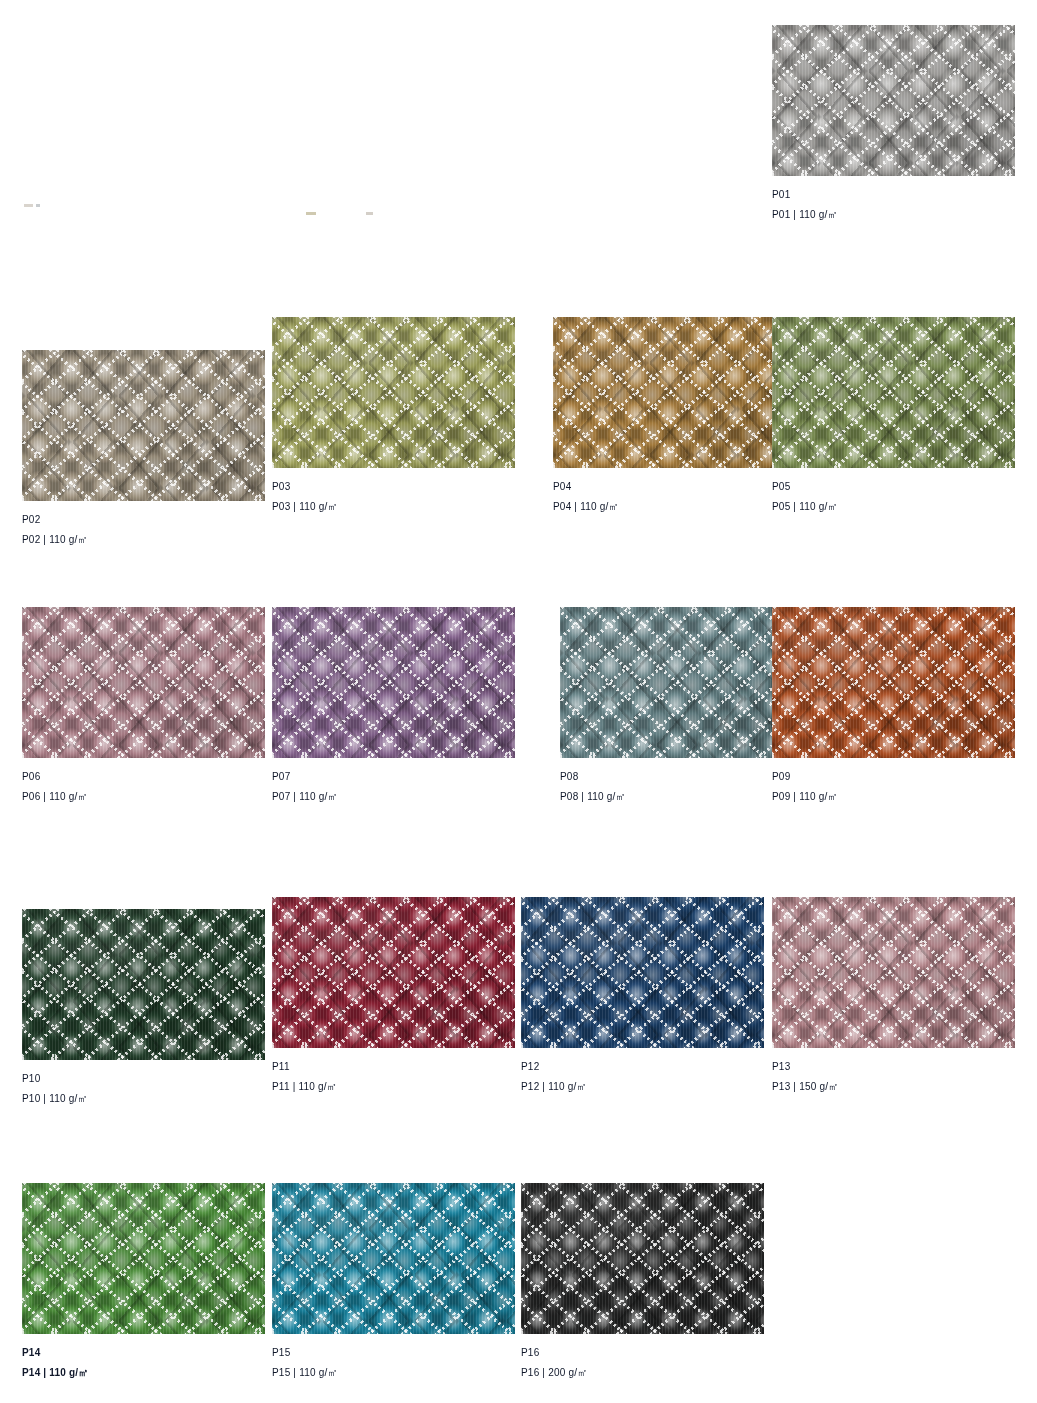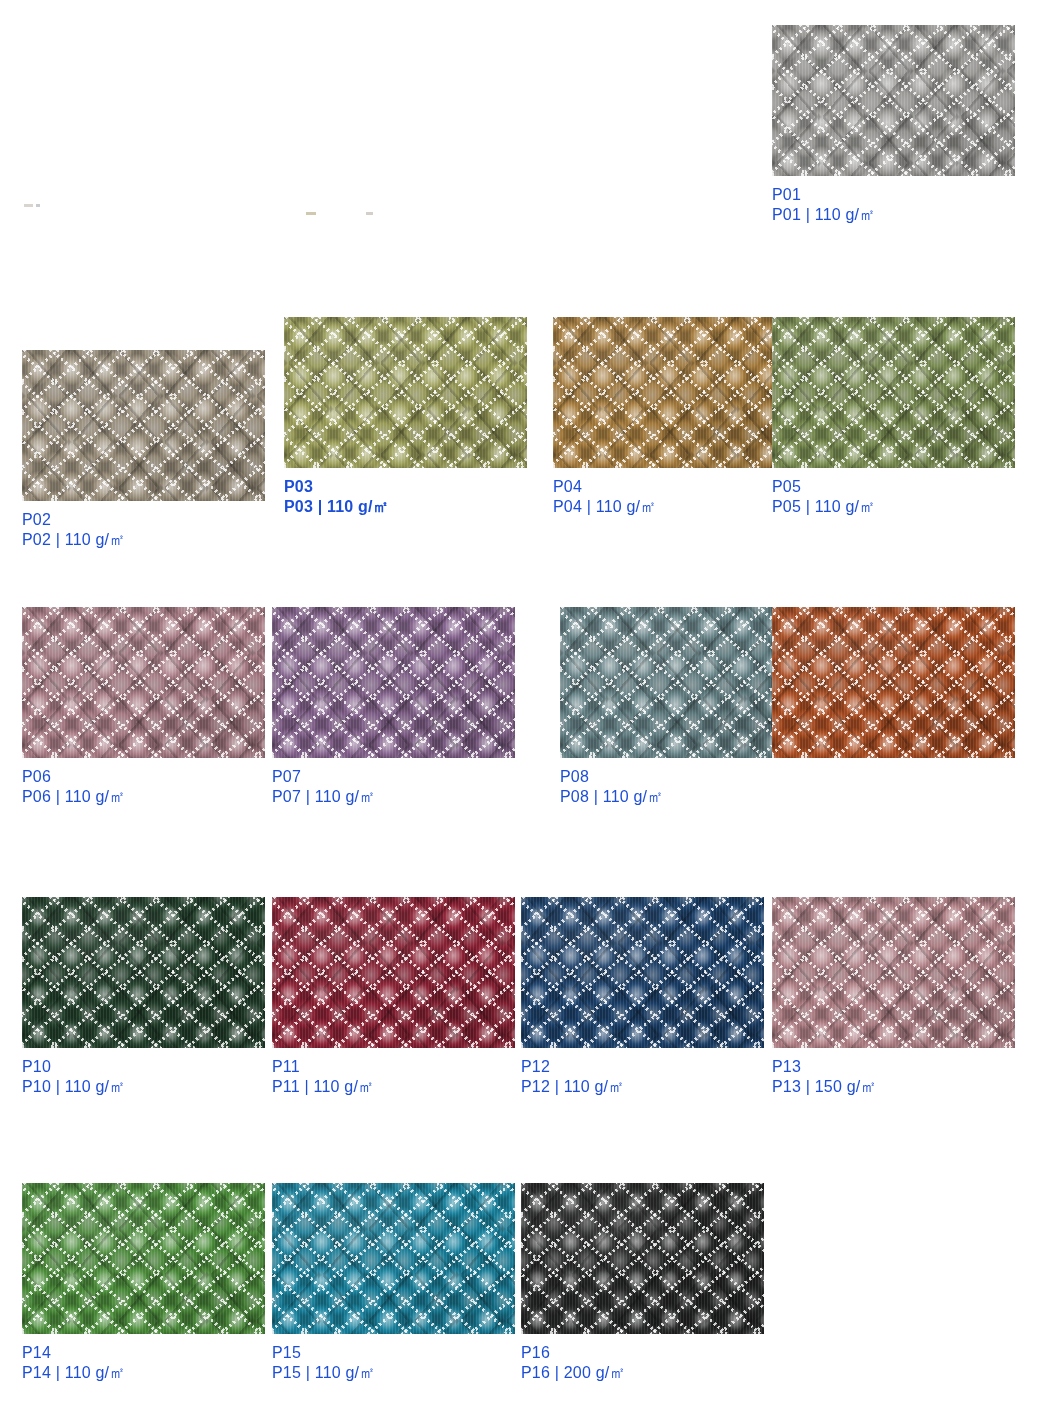--- a/index.html
+++ b/index.html
@@ -136,23 +136,23 @@
     background-image:
       radial-gradient(ellipse 70% 60% at 30% 28%, rgba(255,255,255,0.16), rgba(255,255,255,0) 70%),
       radial-gradient(ellipse 60% 55% at 82% 80%, rgba(0,0,0,0.14), rgba(0,0,0,0) 72%);
   }
 
   
   .labels {
     padding-top: 9px;
   }
   .label-line {
-    font-size: 16px;
+    font-size: 10px;
     line-height: 20px;
-    color: #1d4ed8;
+    color: #0f172a;
     letter-spacing: 0.2px;
     white-space: nowrap;
   }
 
   
   .artifact {
     position: absolute;
     height: 3px;
     opacity: 0.55;
   }
@@ -192,21 +192,21 @@
             <div class="tex tex-fibre"></div>
             <div class="tex tex-seam"></div>
             <div class="tex tex-stitch-a"></div>
             <div class="tex tex-stitch-b"></div>
           </div>
           <div class="labels">
             <div class="label-line">P02</div>
             <div class="label-line">P02 | 110 g/㎡</div>
           </div>
         </div>
-        <div class="cell" style="position: absolute; left: 284px; top: 0px; font-weight: bold;">
+        <div class="cell" style="position: absolute; left: 272px; top: 0px;">
           <div class="swatch" style="background-color: rgb(212, 216, 120);">
             <div class="tex tex-shade"></div>
             <div class="tex tex-puff"></div>
             <div class="tex tex-fibre"></div>
             <div class="tex tex-seam"></div>
             <div class="tex tex-stitch-a"></div>
             <div class="tex tex-stitch-b"></div>
           </div>
           <div class="labels">
             <div class="label-line">P03</div>
@@ -287,24 +287,28 @@
         </div>
         <div class="cell" style="position: absolute; left: 772px; top: 0px;">
           <div class="swatch" style="background-color: rgb(232, 102, 42);">
             <div class="tex tex-shade"></div>
             <div class="tex tex-puff"></div>
             <div class="tex tex-fibre"></div>
             <div class="tex tex-seam"></div>
             <div class="tex tex-stitch-a"></div>
             <div class="tex tex-stitch-b"></div>
           </div>
+          <div class="labels">
+            <div class="label-line">P09</div>
+            <div class="label-line">P09 | 110 g/㎡</div>
+          </div>
         </div>
       </div>
       <div class="swatch-row" style="top: 897px;">
-        <div class="cell" style="position: absolute; left: 22px; top: 0px;">
+        <div class="cell" style="position: absolute; left: 22px; top: 12px;">
           <div class="swatch" style="background-color: rgb(43, 83, 55);">
             <div class="tex tex-shade"></div>
             <div class="tex tex-puff"></div>
             <div class="tex tex-fibre"></div>
             <div class="tex tex-seam"></div>
             <div class="tex tex-stitch-a"></div>
             <div class="tex tex-stitch-b"></div>
           </div>
           <div class="labels">
             <div class="label-line">P10</div>
@@ -348,21 +352,21 @@
             <div class="tex tex-stitch-a"></div>
             <div class="tex tex-stitch-b"></div>
           </div>
           <div class="labels">
             <div class="label-line">P13</div>
             <div class="label-line">P13 | 150 g/㎡</div>
           </div>
         </div>
       </div>
       <div class="swatch-row" style="top: 1183px;">
-        <div class="cell" style="position: absolute; left: 22px; top: 0px;">
+        <div class="cell" style="position: absolute; left: 22px; top: 0px; font-weight: bold;">
           <div class="swatch" style="background-color: rgb(100, 191, 76);">
             <div class="tex tex-shade"></div>
             <div class="tex tex-puff"></div>
             <div class="tex tex-fibre"></div>
             <div class="tex tex-seam"></div>
             <div class="tex tex-stitch-a"></div>
             <div class="tex tex-stitch-b"></div>
           </div>
           <div class="labels">
             <div class="label-line">P14</div>

